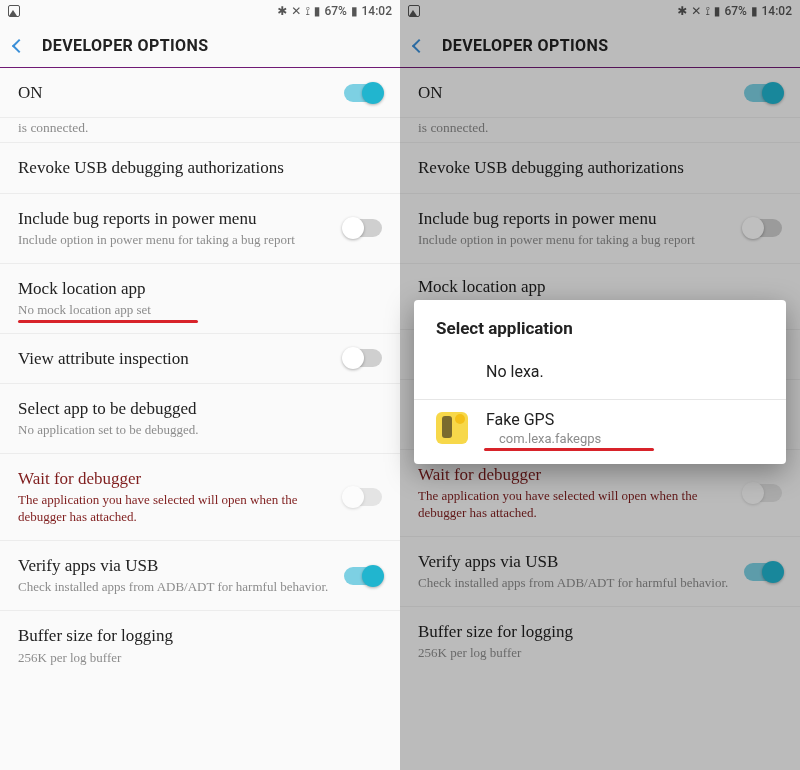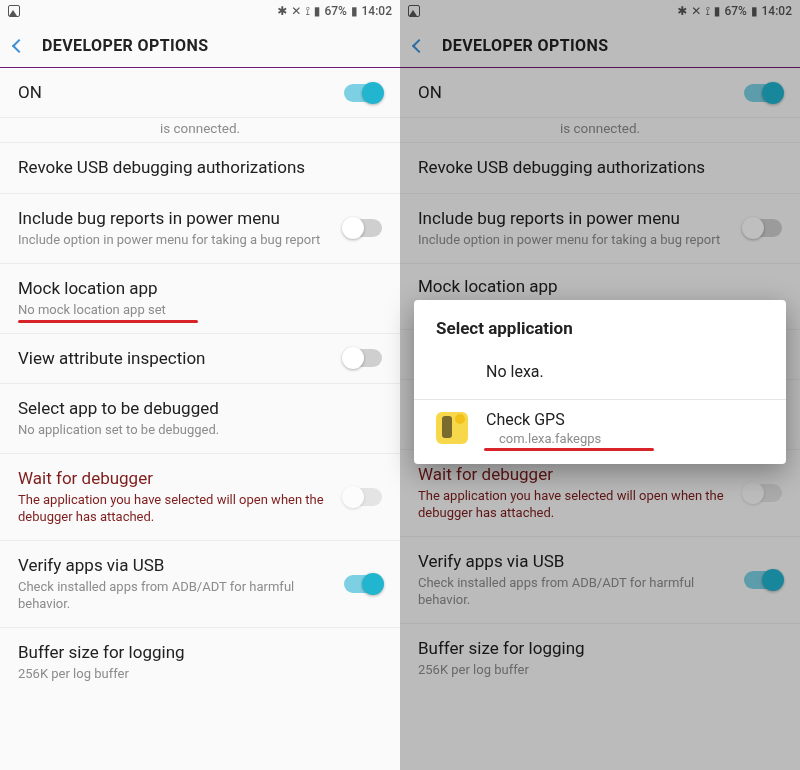--- a/index.html
+++ b/index.html
@@ -51,33 +51,33 @@
   .header {
     display:flex; align-items:center; padding: 14px 16px 12px 14px;
     border-bottom:1px solid #701a75;
     background:#fafafa;
   }
   .back-chevron {
     width:10px;height:10px;border-left:2px solid #3a8fd8;border-bottom:2px solid #3a8fd8;
     transform:rotate(45deg); margin-right:18px;
   }
   .header-title { font-size:16px; font-weight:700; letter-spacing:0.4px; color:#222; }
-  .rows { flex:1; overflow:hidden; }
+  .rows { flex:1; overflow:hidden;font-family:Liberation Serif, serif; }
   .row {
     padding: 14px 18px;
     border-bottom:1px solid #ececec;
     display:flex; align-items:center;
     position:relative;
     background:#fafafa;
   }
   .row-content { flex:1; }
   .row-title { font-size:17px; color:#212121; line-height:1.25; }
   .row-sub { font-size:13px; color:#8c8c8c; line-height:1.3; margin-top:3px; }
   .disabled .row-title, .disabled .row-sub { color:#7f1d1d; }
-  .cut-sub { color:#8c8c8c; font-size:13.5px; padding: 2px 18px 6px; background:#fafafa; border-bottom:1px solid #ececec;text-align:center; }
+  .cut-sub { color:#8c8c8c; font-size:13.5px; padding: 2px 18px 6px; background:#fafafa; border-bottom:1px solid #ececec; }
   .toggle {
     width:38px; height:18px; border-radius:10px; background:#cfcfcf; position:relative; flex-shrink:0;
   }
   .toggle::after {
     content:""; position:absolute; top:-2px; left:-2px; width:22px; height:22px; border-radius:50%;
     background:#fff; box-shadow:0 1px 3px rgba(0,0,0,0.3);
   }
   .toggle.on { background:#7dd0e3; }
   .toggle.on::after { left:auto; right:-2px; background:#21b5cf; }
   .underline-red {
@@ -293,19 +293,19 @@
       </div>
     </div>
   </div>
 
   <div class="dialog">
     <div class="dialog-title">Select application</div>
     <div class="dialog-option noapps">No lexa.</div>
     <div class="dialog-app">
       <div class="app-icon"></div>
       <div class="app-text">
-        <div class="app-name">Check GPS</div>
+        <div class="app-name">Fake GPS</div>
         <div class="app-pkg">com.lexa.fakegps</div>
       </div>
       <div class="underline-red" style="left:70px; bottom:1px; width:170px;"></div>
     </div>
   </div>
 </div>
 
 </body></html>

